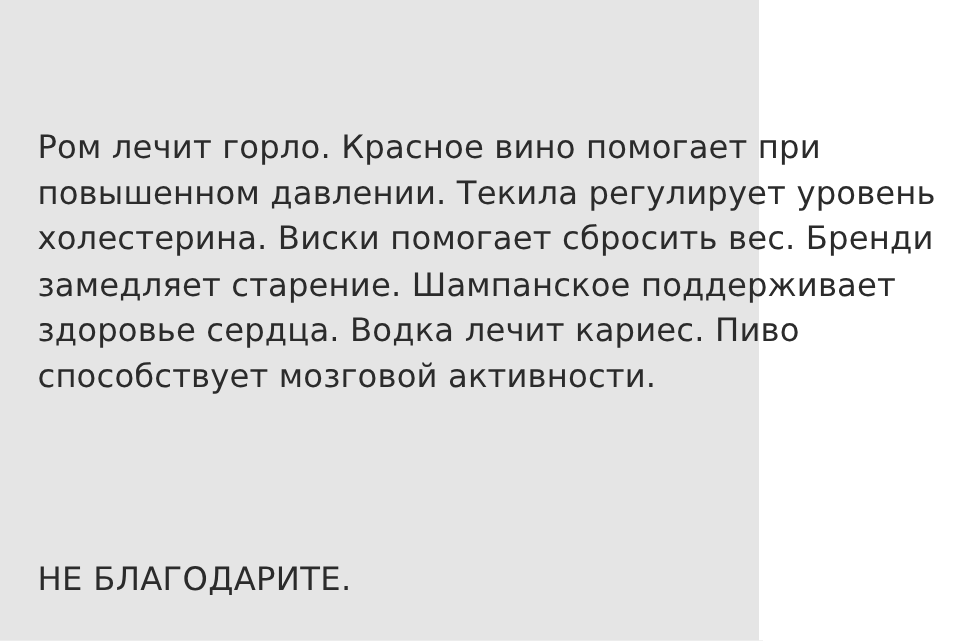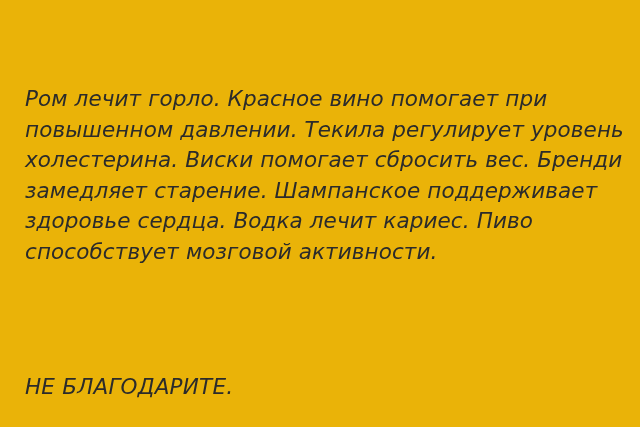--- a/index.html
+++ b/index.html
@@ -8,25 +8,24 @@
   }
   body {
     width: 640px;
     height: 427px;
     background: #ffffff;
     font-family: "DejaVu Sans", sans-serif;
     overflow: hidden;
   }
   .page {
     position: relative;
-    width: 640px;
+    width: 506px;
     height: 427px;
-    background: #eab308;
+    background: #e5e5e5;
     box-sizing: border-box;
-    font-style: italic;
   }
   .text-block {
     position: absolute;
     left: 25px;
     top: 84px;
     width: 600px;
   }
   .para {
     font-size: 21.5px;
     line-height: 30.5px;

